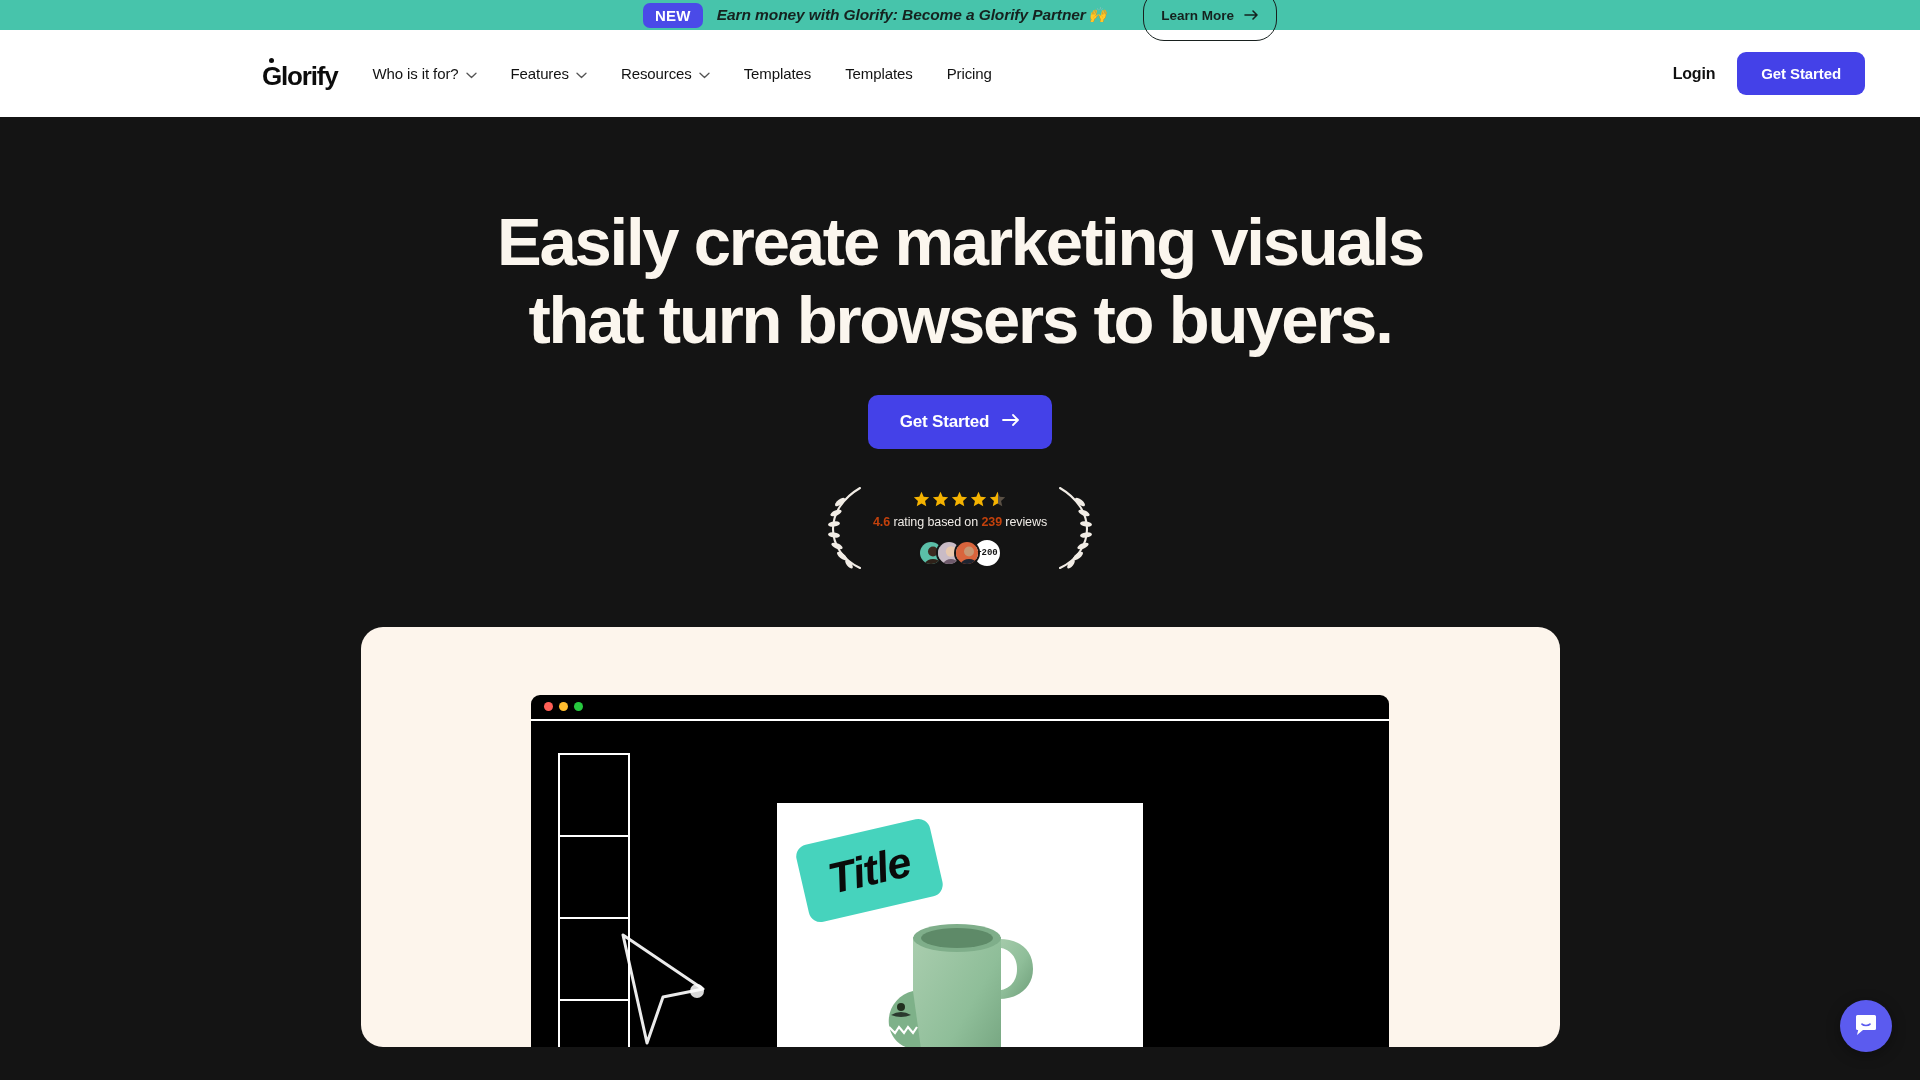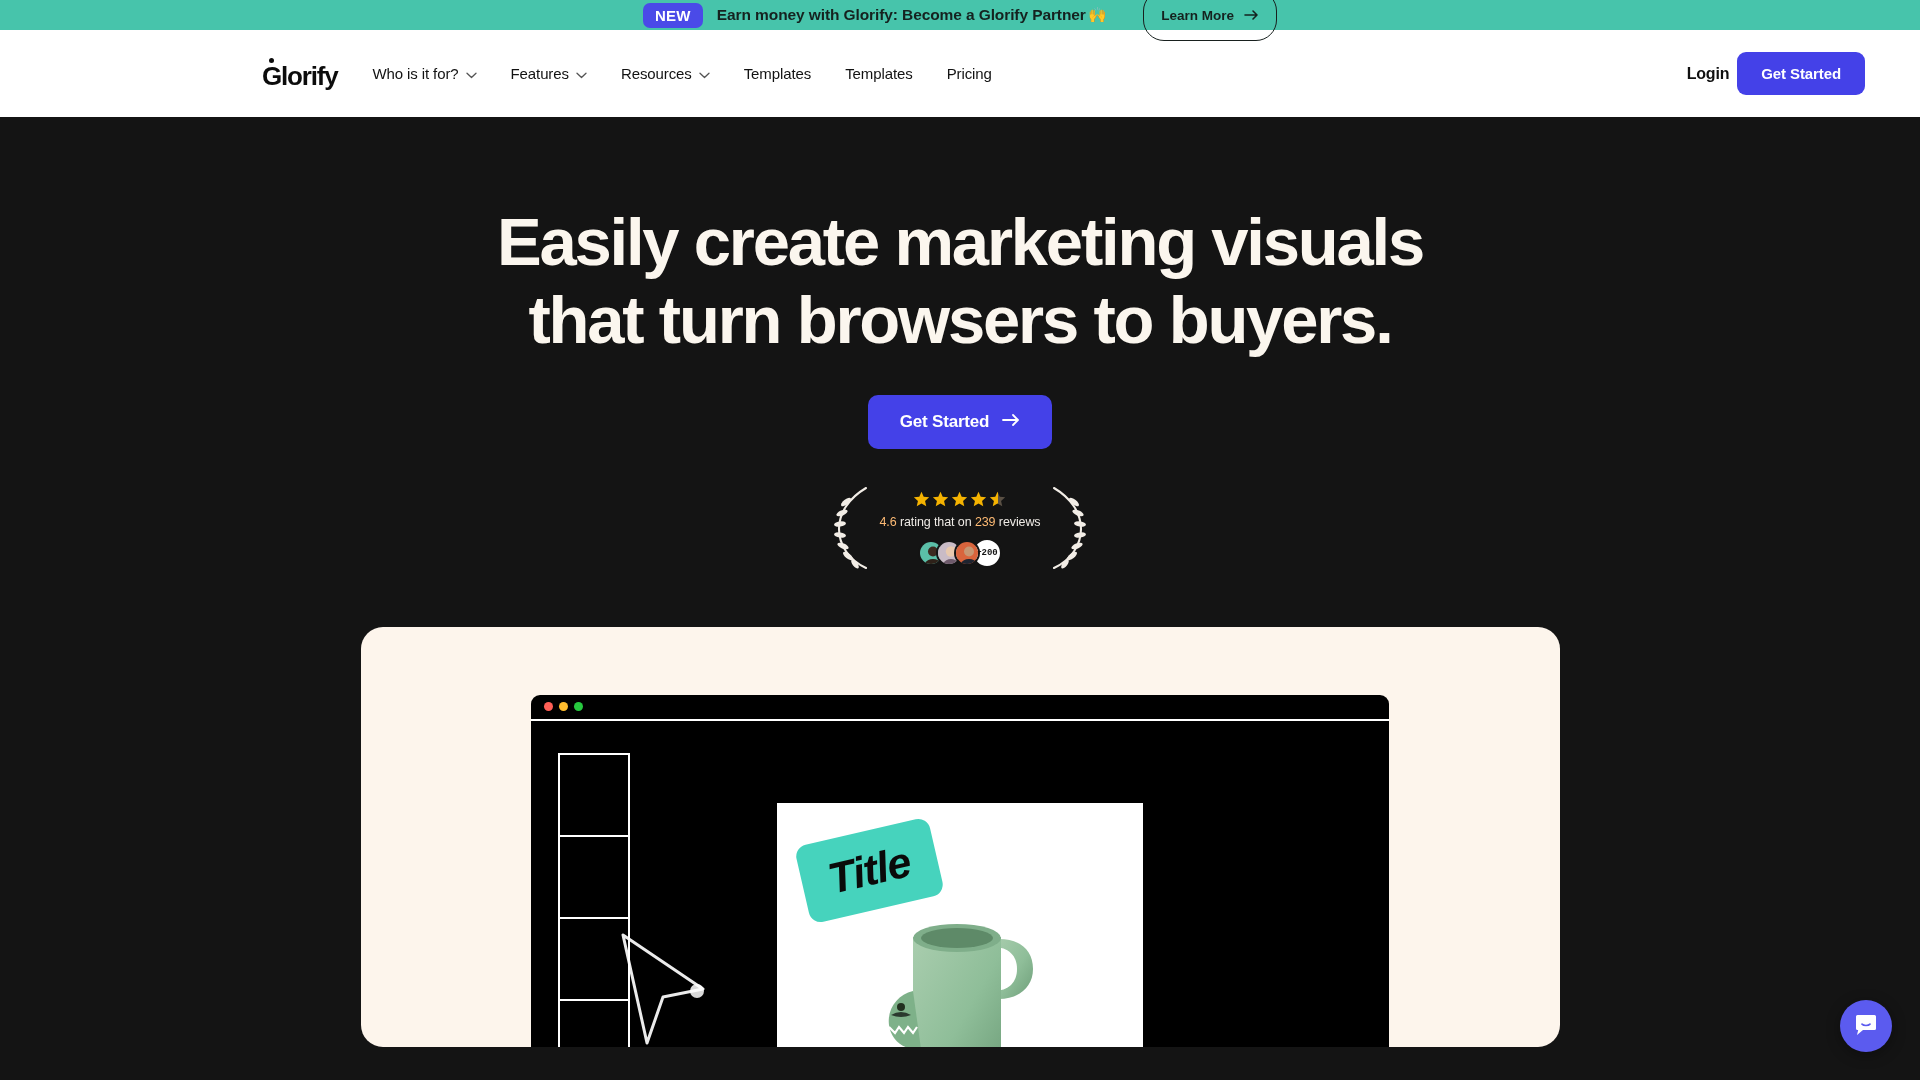--- a/index.html
+++ b/index.html
@@ -30,20 +30,21 @@
     line-height:1;
   }
   .banner-text {
     color:#15221F;
     font-size:15.5px;
     font-weight:700;
     letter-spacing:-0.1px;
     display:flex;
     align-items:center;
     gap:3px;
+    font-style:italic;
   }
   .banner-emoji { font-size:15px; }
   .learn-more {
     display:flex;
     align-items:center;
     gap:10px;
     border:1.6px solid #18201E;
     border-radius:21px;
     padding:17px 17px;
     color:#15221F;
@@ -96,21 +97,21 @@
     font-weight:500;
     color:#121212;
     cursor:pointer;
     letter-spacing:-0.1px;
   }
   .chev { display:block; opacity:.72; }
   .nav-right {
     margin-left:auto;
     display:flex;
     align-items:center;
-    gap:8px;
+    gap:22px;
   }
   .login-link {
     font-size:16px;
     font-weight:600;
     color:#101010;
     cursor:pointer;
     letter-spacing:-0.2px;
   }
   .btn-primary-sm {
     background:#4441E8;
@@ -177,21 +178,21 @@
   }
   .laurel { display:block; }
   .rating-core { display:flex; flex-direction:column; align-items:center; gap:7px; }
   .stars { display:flex; gap:2px; }
   .rating-line {
     color:#EFEBE6;
     font-size:12.5px;
     letter-spacing:-0.1px;
     white-space:nowrap;
   }
-  .rating-line b { font-weight:400; color:#fdba74; }
+  .rating-line b { font-weight:700; color:#c2410c; }
   .avatars { display:flex; align-items:center; margin-top:2px; }
   .av {
     width:26px; height:26px;
     border-radius:50%;
     border:2px solid #141414;
     margin-left:-8px;
     overflow:hidden;
     position:relative;
   }
   .av:first-child { margin-left:0; }
@@ -410,21 +411,21 @@
               <linearGradient id="hf">
                 <stop offset="50%" stop-color="#F5B301"></stop>
                 <stop offset="50%" stop-color="#5A5044"></stop>
               </linearGradient>
             </defs>
           <path d="M10 1l2.6 5.8 6.4.6-4.8 4.3 1.4 6.3L10 14.8 4.4 18l1.4-6.3L1 7.4l6.4-.6z" fill="url(#hf)"></path>
         </svg>
       </div>
 
       <div class="rating-line">
-        <b>4.6</b><span> rating that on </span><b>239</b><span> reviews</span>
+        <b>4.6</b><span> rating based on </span><b>239</b><span> reviews</span>
       </div>
 
       <div class="avatars">
         <span class="av">
           <svg width="26" height="26" viewBox="0 0 26 26">
               <rect width="26" height="26" fill="#5BBFA8"></rect>
               <circle cx="13" cy="9.5" r="5" fill="#3C2A20"></circle>
               <path d="M3 26c1-6 5-9 10-9s9 3 10 9z" fill="#2E2119"></path>
             </svg>
         </span>

